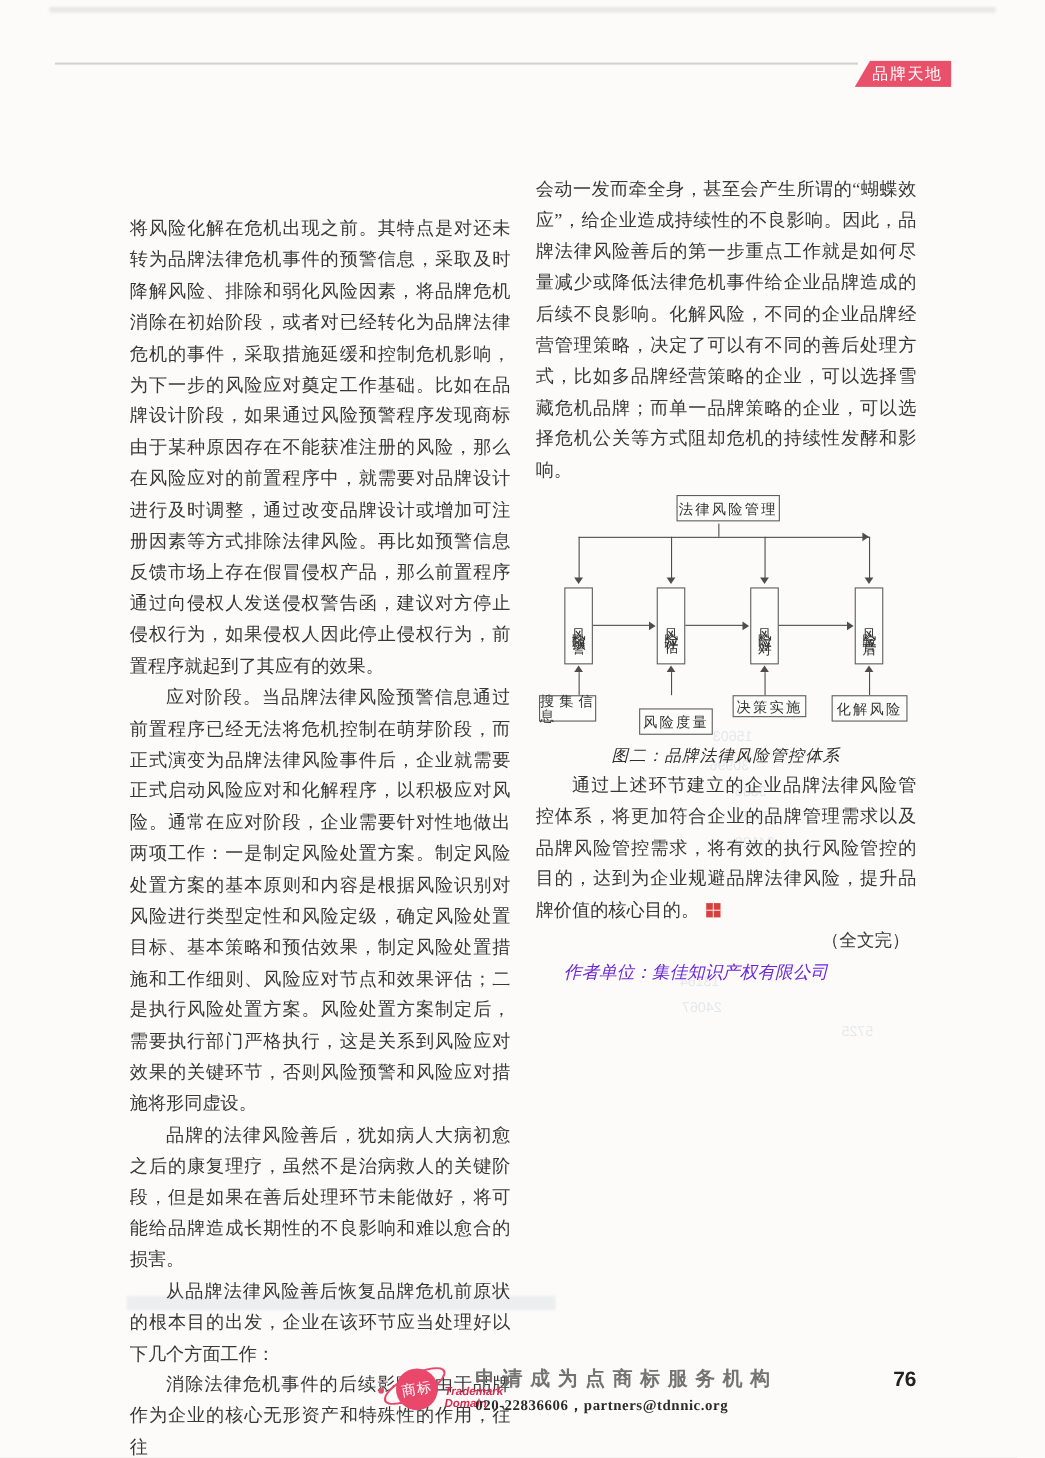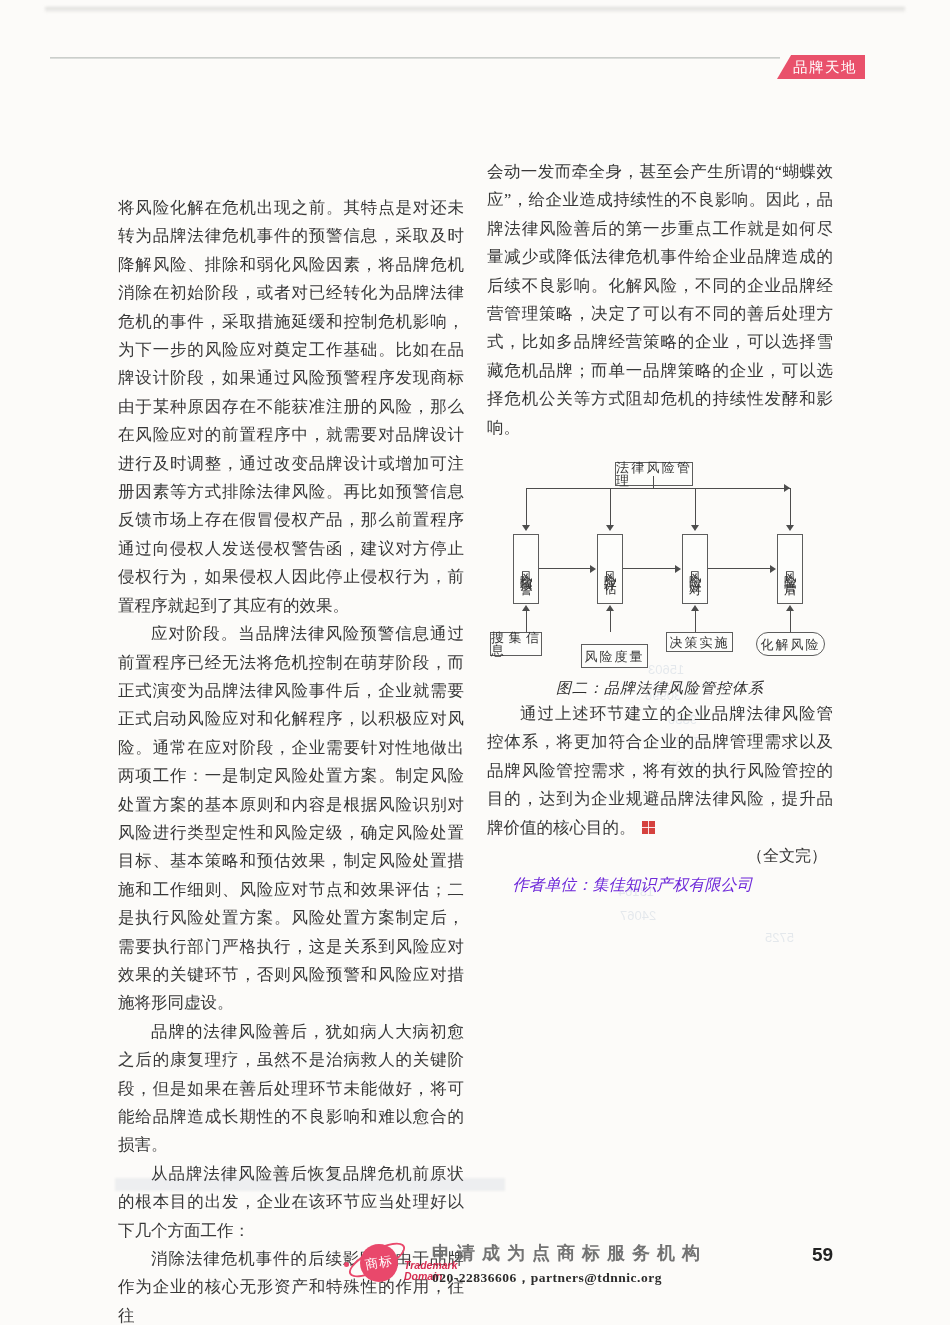--- a/index.html
+++ b/index.html
@@ -127,21 +127,21 @@
     <p class="indent">应对阶段。当品牌法律风险预警信息通过前置程序已经无法将危机控制在萌芽阶段，而正式演变为品牌法律风险事件后，企业就需要正式启动风险应对和化解程序，以积极应对风险。通常在应对阶段，企业需要针对性地做出两项工作：一是制定风险处置方案。制定风险处置方案的基本原则和内容是根据风险识别对风险进行类型定性和风险定级，确定风险处置目标、基本策略和预估效果，制定风险处置措施和工作细则、风险应对节点和效果评估；二是执行风险处置方案。风险处置方案制定后，需要执行部门严格执行，这是关系到风险应对效果的关键环节，否则风险预警和风险应对措施将形同虚设。</p>
     <p class="indent">品牌的法律风险善后，犹如病人大病初愈之后的康复理疗，虽然不是治病救人的关键阶段，但是如果在善后处理环节未能做好，将可能给品牌造成长期性的不良影响和难以愈合的损害。</p>
     <p class="indent">从品牌法律风险善后恢复品牌危机前原状的根本目的出发，企业在该环节应当处理好以下几个方面工作：</p>
     <p class="indent">消除法律危机事件的后续影响。由于品牌作为企业的核心无形资产和特殊性的作用，往往</p>
   </div>
 
   <div class="col col-right">
     <p>会动一发而牵全身，甚至会产生所谓的“蝴蝶效应”，给企业造成持续性的不良影响。因此，品牌法律风险善后的第一步重点工作就是如何尽量减少或降低法律危机事件给企业品牌造成的后续不良影响。化解风险，不同的企业品牌经营管理策略，决定了可以有不同的善后处理方式，比如多品牌经营策略的企业，可以选择雪藏危机品牌；而单一品牌策略的企业，可以选择危机公关等方式阻却危机的持续性发酵和影响。</p>
 
     <div class="figure">
-      <div class="dbox" style="left:128px;top:16px;width:78px;height:24px;">法律风险管理</div>
+      <div class="dbox" style="left:128px;top:4px;width:94px;height:24px;">法律风险管理</div>
 
       <div class="cline" style="left:166px;top:30px;width:1px;height:12px;"></div>
       <div class="cline" style="left:39px;top:42px;width:265px;height:1px;"></div>
       <div class="cline" style="left:39px;top:42px;width:1px;height:38px;"></div>
       <div class="tri down" style="left:35px;top:79px;"></div>
       <div class="cline" style="left:123px;top:42px;width:1px;height:38px;"></div>
       <div class="tri down" style="left:119px;top:79px;"></div>
       <div class="cline" style="left:208px;top:42px;width:1px;height:38px;"></div>
       <div class="tri down" style="left:204px;top:79px;"></div>
       <div class="tri right" style="left:297px;top:38px;"></div>
@@ -173,21 +173,21 @@
       <div class="tri up" style="left:119px;top:159px;"></div>
       <div class="cline" style="left:123px;top:165px;width:1px;height:21px;"></div>
       <div class="tri up" style="left:204px;top:159px;"></div>
       <div class="cline" style="left:208px;top:165px;width:1px;height:21px;"></div>
       <div class="tri up" style="left:299px;top:159px;"></div>
       <div class="cline" style="left:303px;top:165px;width:1px;height:21px;"></div>
 
       <div class="dbox" style="left:3px;top:186px;width:52px;height:24px;">搜集信息</div>
       <div class="dbox" style="left:94px;top:186px;width:67px;height:24px;margin-top:12px;">风险度量</div>
       <div class="dbox" style="left:179px;top:186px;width:67px;height:20px;">决策实施</div>
-      <div class="dbox" style="left:269px;top:186px;width:69px;height:24px;border-radius:12px;">化解风险</div>
+      <div class="dbox" style="left:269px;top:186px;width:69px;height:24px;">化解风险</div>
 
       <div class="fig-caption">图二：品牌法律风险管控体系</div>
     </div>
 
     <p class="indent" style=""><span>通过上述环节建立的企业品牌法律风险管控体系，将更加符合企业的品牌管理需求以及品牌风险管控需求，将有效的执行风险管控的目的，达到为企业规避品牌法律风险，提升品牌价值的核心目的。</span><span class="seal"></span></p>
 
     <p class="end-mark">（全文完）</p>
     <p class="author-line">作者单位：集佳知识产权有限公司</p>
   </div>
 
@@ -196,15 +196,15 @@
     <span class="logo-dot"></span>
     <span class="logo-orb">
       <span class="logo-cn">商标</span>
     </span>
     <span class="logo-en">Trademark Domain</span>
   </div>
   <div class="footer-text">
     <div class="footer-slogan">申请成为点商标服务机构</div>
     <div class="footer-contact">020-22836606，partners@tdnnic.org</div>
   </div>
-  <div class="page-number">59</div>
+  <div class="page-number">76</div>
 
 </div>
 
 </body></html>

